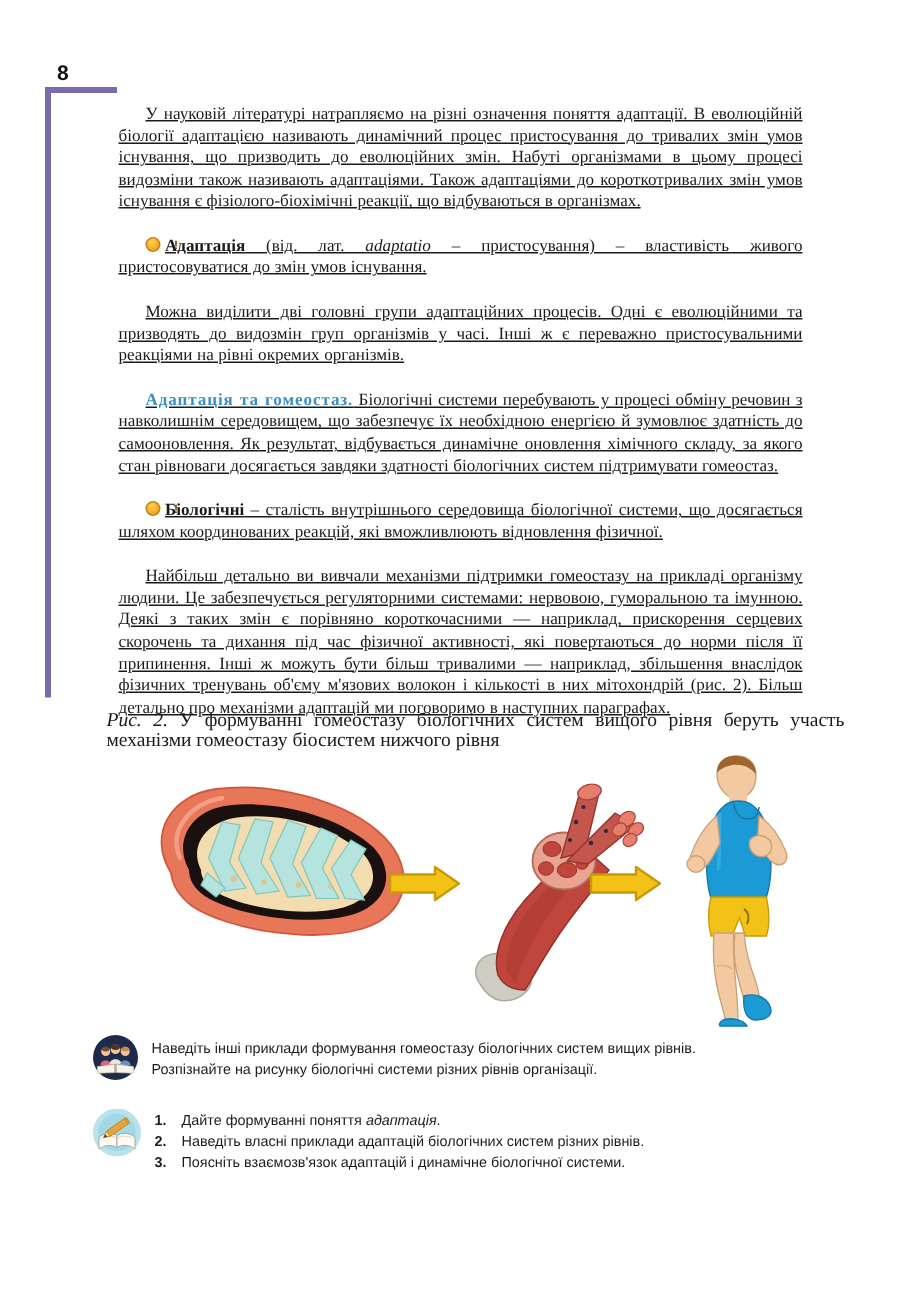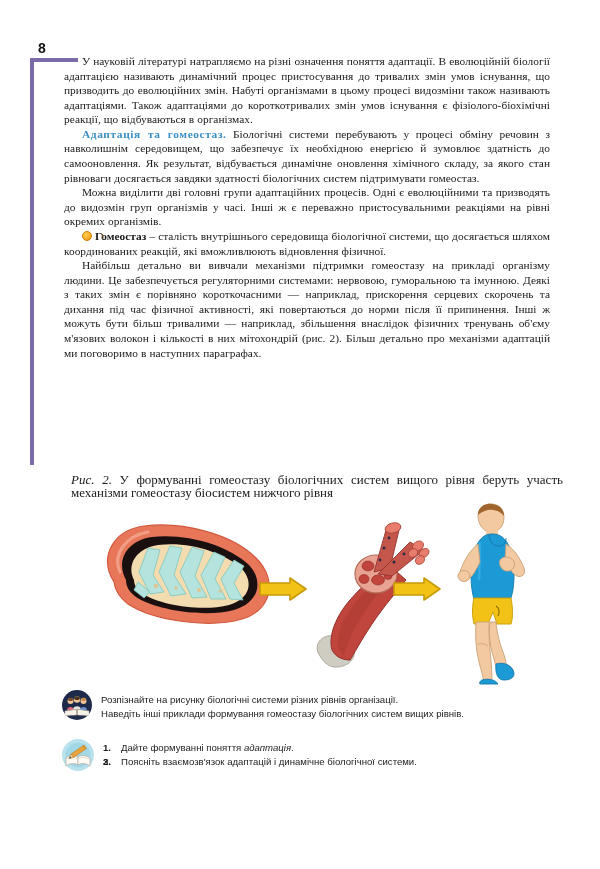--- a/index.html
+++ b/index.html
@@ -29,27 +29,28 @@
   .rule-left {
     position:absolute; left:30px; top:58px;
     width:4px; height:407px; background:#7b6ba8;
   }
 
   
   .content {
     position:absolute; left:64px; top:54px; width:486px;
   }
   p.body {
-    margin:0;
+    margin:15px;
     font-size:11.4px;
     line-height:14.58px;
     text-align:justify;
     text-indent:18px;
     hyphens:none;
     word-spacing:0.2px;
+    text-decoration:underline;
   }
   .term { font-weight:bold; }
   .lat { font-style:italic; }
   .subhead { color:#3a8fc4; font-weight:bold; letter-spacing:0.6px; }
 
   
   .excl {
     display:inline-block; width:10px; height:10px;
     border-radius:50%;
     background:radial-gradient(circle at 35% 30%, #ffd24a 0%, #f5a623 70%, #d98b0c 100%);
@@ -115,29 +116,32 @@
 <div id="page">
 
   <div class="page-number">8</div>
   <div class="rule-top"></div>
   <div class="rule-left"></div>
 
   <div class="content">
 
     <p class="body">У науковій літературі натрапляємо на різні означення поняття адаптації. В еволюційній біології адаптацією називають динамічний процес пристосування до тривалих змін умов існування, що призводить до еволюційних змін. Набуті організмами в цьому процесі видозміни також називають адаптаціями. Також адаптаціями до короткотривалих змін умов існування є фізіолого-біохімічні реакції, що відбуваються в організмах.</p>
 
+    <p class="body">
+      <span class="excl"></span><span class="term">Адаптація</span><span> (від. лат. </span><span class="lat">adaptatio</span><span> – пристосування) – властивість живого пристосовуватися до змін умов існування.</span>
+    </p>
+
+    <p class="body">Можна виділити дві головні групи адаптаційних процесів. Одні є еволюційними та призводять до видозмін груп організмів у часі. Інші ж є переважно пристосувальними реакціями на рівні окремих організмів.</p>
 
     <p class="body">
       <span class="subhead">Адаптація та гомеостаз.</span><span> Біологічні системи перебувають у процесі обміну речовин з навколишнім середовищем, що забезпечує їх необхідною енергією й зумовлює здатність до самооновлення. Як результат, відбувається динамічне оновлення хімічного складу, за якого стан рівноваги досягається завдяки здатності біологічних систем підтримувати гомеостаз.</span>
     </p>
 
-    <p class="body">Можна виділити дві головні групи адаптаційних процесів. Одні є еволюційними та призводять до видозмін груп організмів у часі. Інші ж є переважно пристосувальними реакціями на рівні окремих організмів.</p>
-
     <p class="body">
-      <span class="excl"></span><span class="term">Гомеостаз</span><span> – сталість внутрішнього середовища біологічної системи, що досягається шляхом координованих реакцій, які вможливлюють відновлення фізичної.</span>
+      <span class="excl"></span><span class="term">Біологічні</span><span> – сталість внутрішнього середовища біологічної системи, що досягається шляхом координованих реакцій, які вможливлюють відновлення фізичної.</span>
     </p>
 
     <p class="body">Найбільш детально ви вивчали механізми підтримки гомеостазу на прикладі організму людини. Це забезпечується регуляторними системами: нервовою, гуморальною та імунною. Деякі з таких змін є порівняно короткочасними — наприклад, прискорення серцевих скорочень та дихання під час фізичної активності, які повертаються до норми після її припинення. Інші ж можуть бути більш тривалими — наприклад, збільшення внаслідок фізичних тренувань об'єму м'язових волокон і кількості в них мітохондрій (рис. 2). Більш детально про механізми адаптацій ми поговоримо в наступних параграфах.</p>
   </div>
 
   <div class="fig-caption">
     <span class="fig-label">Рис. 2.</span><span> У формуванні гомеостазу біологічних систем вищого рівня беруть участь механізми гомеостазу біосистем нижчого рівня</span>
   </div>
 
   <div id="figure">
@@ -283,22 +287,22 @@
         <path d="M19,9.5 C19,7 24,7 24,9.5 C24,10.5 23,11 21.5,11 C20,11 19,10.5 19,9.5 Z" fill="#c98a4a"></path>
         <path d="M18,20 C18,16 25,16 25,20 Z" fill="#6c8ec4"></path>
       </g>
       <g>
         <path d="M3,21 L14.5,19.5 L14.5,25 L3,25.5 Z" fill="#f6f2e8" stroke="#cbc3b0" stroke-width="0.5"></path>
         <path d="M27,21 L15.5,19.5 L15.5,25 L27,25.5 Z" fill="#f6f2e8" stroke="#cbc3b0" stroke-width="0.5"></path>
         <path d="M14.5,19.5 L15.5,19.5 L15.5,25 L14.5,25 Z" fill="#b8ad96"></path>
       </g>
     </svg>
     <div class="prompt-text">
+      <div>Наведіть інші приклади формування гомеостазу біологічних систем вищих рівнів.</div>
       <div>Розпізнайте на рисунку біологічні системи різних рівнів організації.</div>
-      <div>Наведіть інші приклади формування гомеостазу біологічних систем вищих рівнів.</div>
     </div>
   </div>
 
   <div class="questions-block">
     <svg class="circ-icon" width="32" height="32" viewBox="0 0 32 32">
       <circle cx="16" cy="16" r="16" fill="#b9e2ec"></circle>
       <circle cx="16" cy="16" r="12.5" fill="#8fd0e0" opacity="0.55"></circle>
       <g>
         <path d="M4,19 C8,16 13,16 16,18 L16,26 C13,24 8,24 4,27 Z" fill="#fdfbf4" stroke="#a9a093" stroke-width="0.6"></path>
         <path d="M28,19 C24,16 19,16 16,18 L16,26 C19,24 24,24 28,27 Z" fill="#fdfbf4" stroke="#a9a093" stroke-width="0.6"></path>
@@ -310,21 +314,21 @@
         <path d="M9,15 L11.5,18.5 L7,19.5 Z" fill="#f0d9b0" stroke="#b97f22" stroke-width="0.6"></path>
         <path d="M7,19.5 L8.2,17.2 L9.6,18.9 Z" fill="#4a4a4a"></path>
         <path d="M21,6.8 L23.6,10.4" stroke="#b97f22" stroke-width="0.6" fill="none"></path>
       </g>
     </svg>
     <ol class="questions">
       <li>
         <span class="num">1.</span><span>Дайте формуванні поняття </span><span class="it">адаптація</span><span>.</span>
       </li>
       <li>
-        <span class="num">2.</span>
+        <span class="num">2.</span><span>Наведіть власні приклади адаптацій біологічних систем різних рівнів.</span>
       </li>
       <li>
         <span class="num">3.</span><span>Поясніть взаємозв'язок адаптацій і динамічне біологічної системи.</span>
       </li>
     </ol>
   </div>
 
 </div>
 
 </body></html>

